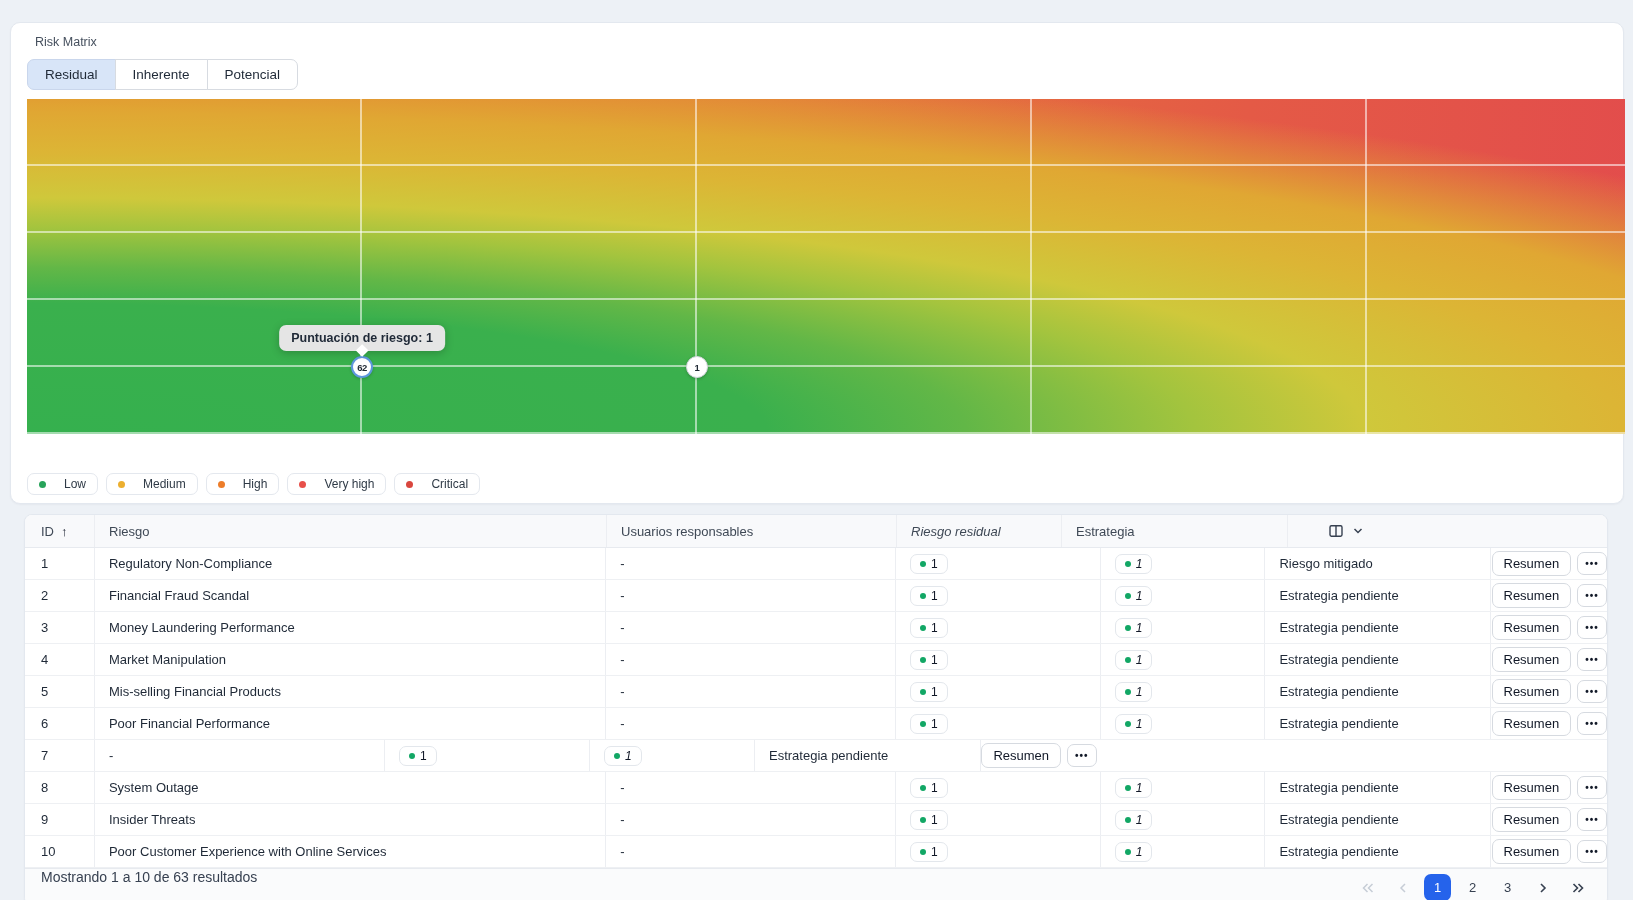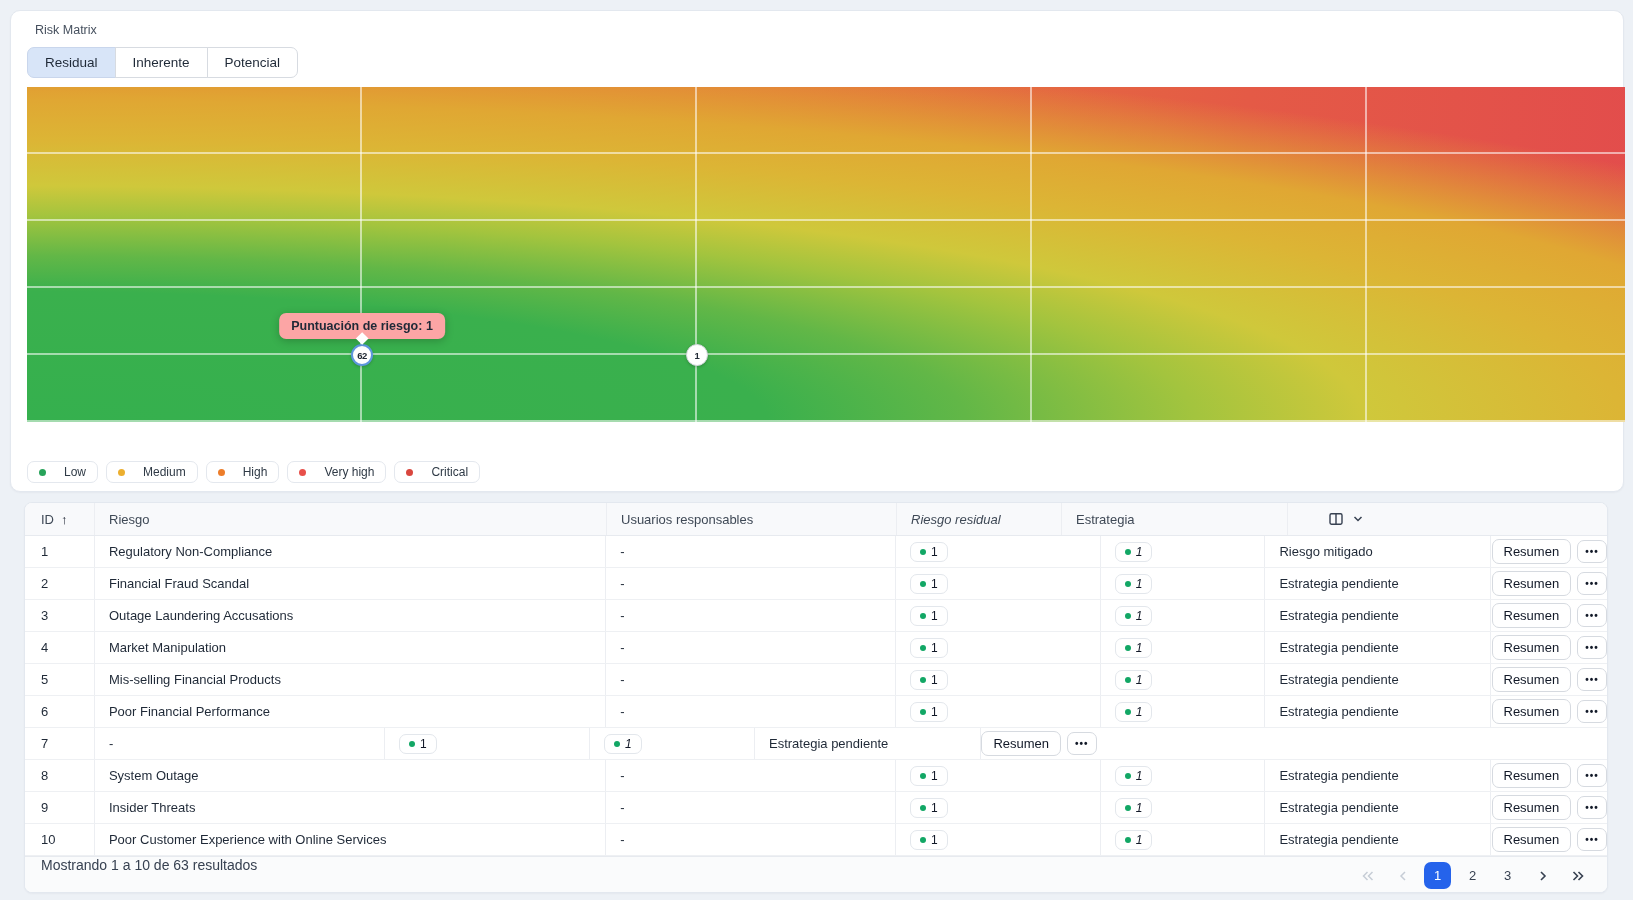--- a/index.html
+++ b/index.html
@@ -2,21 +2,21 @@
 <html><head>
 <meta charset="utf-8">
 <style>
   * { box-sizing: border-box; margin: 0; padding: 0; }
   html, body { width: 1633px; height: 900px; }
   body {
     font-family: "Liberation Sans", sans-serif;
     background: #edf1f6;
     overflow: hidden;
   }
-  .page { position: relative; width: 1633px; height: 752px; }
+  .page { position: relative; width: 1633px; height: 752px; margin-top: 12px; }
 
   
   .chart-card {
     position: absolute; left: 10px; top: 10px; width: 1614px; height: 482px;
     background: #ffffff; border: 1px solid #e3e8ef; border-radius: 10px;
     box-shadow: 0 1px 2px rgba(16,24,40,.04);
   }
   .card-title {
     position: absolute; left: 24px; top: 12px;
     font-size: 12.5px; color: #46505e;
@@ -49,21 +49,21 @@
     position: absolute; width: 22px; height: 22px; border-radius: 50%;
     background: #fff; border: 1px solid #d0d5da;
     transform: translate(-50%, -50%);
     display: flex; align-items: center; justify-content: center;
     font-size: 9.5px; font-weight: bold; letter-spacing: -0.5px; color: #222b36;
     box-shadow: 0 1px 3px rgba(0,0,0,.2); cursor: pointer; z-index: 3;
   }
   .marker.hovered { border: 2px solid #5e97dd; }
   .tooltip {
     position: absolute; transform: translate(-50%, calc(-100% - 16px));
-    background: #fca5a5; border-radius: 7px; padding: 6px 12px;
+    background: #e5e5e5; border-radius: 7px; padding: 6px 12px;
     font-size: 12.5px; font-weight: 600; color: #1f2937; white-space: nowrap;
     box-shadow: 0 2px 8px rgba(0,0,0,.22); z-index: 4;
   }
   .tooltip::after {
     content: ""; position: absolute; left: 50%; bottom: -4px;
     width: 9px; height: 9px; background: #fff;
     transform: translateX(-50%) rotate(45deg);
   }
   .legend { position: absolute; left: 16px; top: 450px; display: flex; gap: 8px; }
   .legend-pill {
@@ -233,21 +233,21 @@
             </span>
           </div>
           <div class="cell c-estr">Estrategia pendiente</div>
           <div class="cell c-act">
             <button class="btn">Resumen</button>
             <button class="btn btn-dots">•••</button>
           </div>
         </div>
         <div class="trow tbody-row">
           <div class="cell c-id">3</div>
-          <div class="cell c-riesgo">Outage Laundering Accusations</div>
+          <div class="cell c-riesgo">Money Laundering Performance</div>
           <div class="cell c-usuarios">-</div>
           <div class="cell c-inh">
             <span class="badge">
               <span class="badge-dot"></span>
               <span>1</span>
             </span>
           </div>
           <div class="cell c-res">
             <span class="badge">
               <span class="badge-dot"></span>

